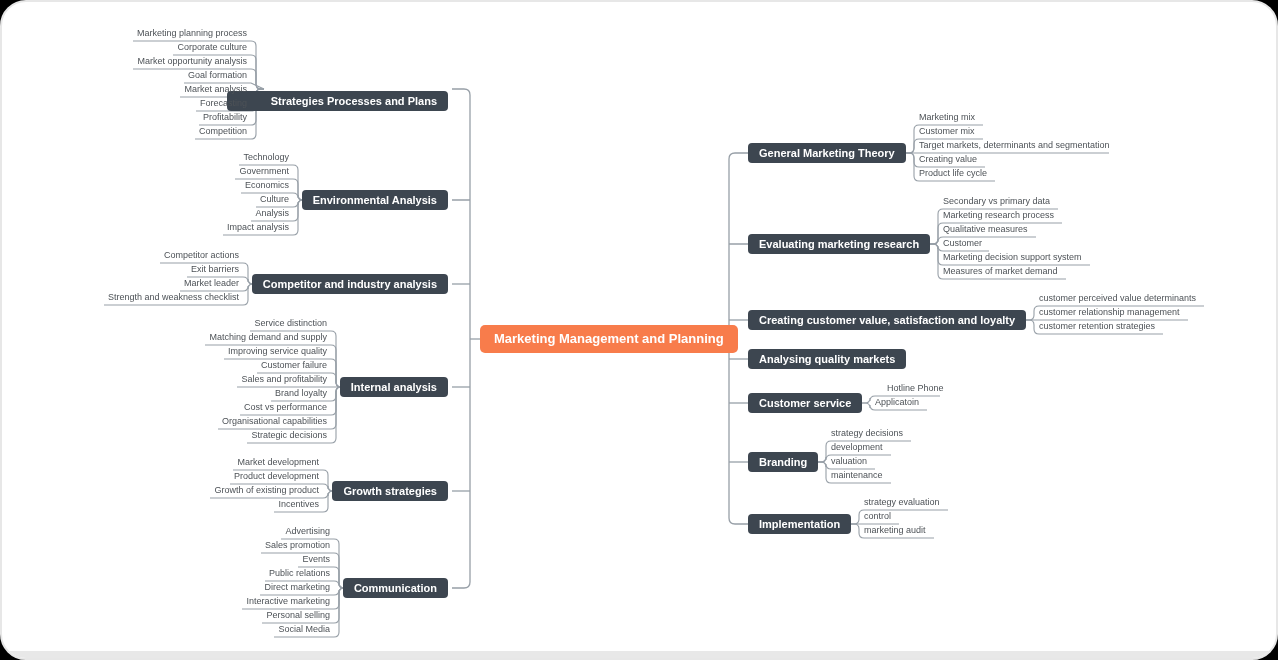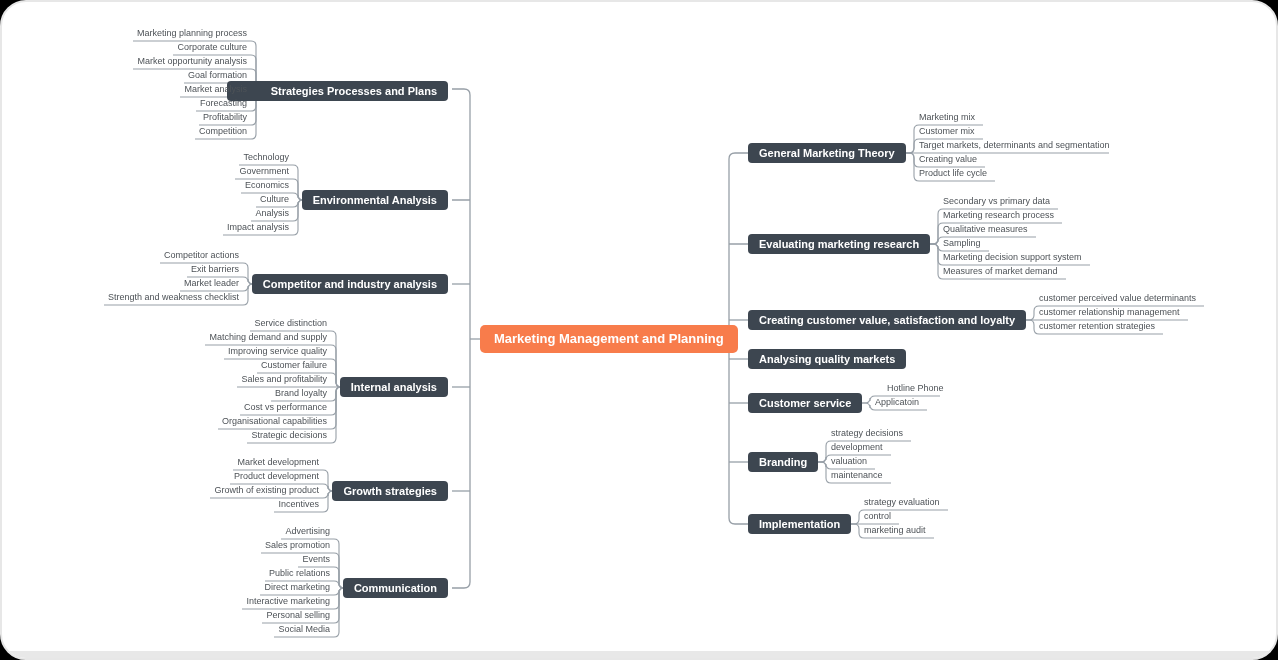--- a/index.html
+++ b/index.html
@@ -106,21 +106,21 @@
         <path d="M 468 489 H 450" fill="none" stroke="#979fa7" stroke-width="1.3"></path>
         <path d="M 736 337 H 727" fill="none" stroke="#979fa7" stroke-width="1.3"></path>
         <path d="M 746 151 H 733 Q 727 151 727 157 V 516 Q 727 522 733 522 H 746" fill="none" stroke="#979fa7" stroke-width="1.3"></path>
         <path d="M 727 242 H 746" fill="none" stroke="#979fa7" stroke-width="1.3"></path>
         <path d="M 727 318 H 746" fill="none" stroke="#979fa7" stroke-width="1.3"></path>
         <path d="M 727 357 H 746" fill="none" stroke="#979fa7" stroke-width="1.3"></path>
         <path d="M 727 401 H 746" fill="none" stroke="#979fa7" stroke-width="1.3"></path>
         <path d="M 727 460 H 746" fill="none" stroke="#979fa7" stroke-width="1.3"></path>
       </svg>
     <div class="root" style="left: 478px; top: 323px;">Marketing Management and Planning</div>
-  <div class="branch" style="top: 79px; right: 828px; padding-left: 44px;">Strategies Processes and Plans</div>
+  <div class="branch" style="top: 89px; right: 828px; padding-left: 44px;">Strategies Processes and Plans</div>
       <div class="child" style="top: 26px; right: 1026px;">Marketing planning process</div>
       <div class="child" style="top: 40px; right: 1026px;">Corporate culture</div>
       <div class="child" style="top: 54px; right: 1026px;">Market opportunity analysis</div>
       <div class="child" style="top: 68px; right: 1026px;">Goal formation</div>
       <div class="child" style="top: 82px; right: 1026px;">Market analysis</div>
       <div class="child" style="top: 96px; right: 1026px;">Forecasting</div>
       <div class="child" style="top: 110px; right: 1026px;">Profitability</div>
       <div class="child" style="top: 124px; right: 1026px;">Competition</div>
       <div class="branch" style="top: 188px; right: 828px;">Environmental Analysis</div>
       <div class="child" style="top: 150px; right: 984px;">Technology</div>
@@ -161,21 +161,21 @@
       <div class="branch" style="top: 141px; left: 746px;">General Marketing Theory</div>
       <div class="child" style="top: 110px; left: 914px;">Marketing mix</div>
       <div class="child" style="top: 124px; left: 914px;">Customer mix</div>
       <div class="child" style="top: 138px; left: 914px;">Target markets, determinants and segmentation</div>
       <div class="child" style="top: 152px; left: 914px;">Creating value</div>
       <div class="child" style="top: 166px; left: 914px;">Product life cycle</div>
       <div class="branch" style="top: 232px; left: 746px;">Evaluating marketing research</div>
       <div class="child" style="top: 194px; left: 938px;">Secondary vs primary data</div>
       <div class="child" style="top: 208px; left: 938px;">Marketing research process</div>
       <div class="child" style="top: 222px; left: 938px;">Qualitative measures</div>
-      <div class="child" style="top: 236px; left: 938px;">Sampling</div>
+      <div class="child" style="top: 236px; left: 938px;">Customer</div>
       <div class="child" style="top: 250px; left: 938px;">Marketing decision support system</div>
       <div class="child" style="top: 264px; left: 938px;">Measures of market demand</div>
       <div class="branch" style="top: 308px; left: 746px;">Creating customer value, satisfaction and loyalty</div>
       <div class="child" style="top: 291px; left: 1034px;">customer perceived value determinants</div>
       <div class="child" style="top: 305px; left: 1034px;">customer relationship management</div>
       <div class="child" style="top: 319px; left: 1034px;">customer retention strategies</div>
       <div class="branch" style="top: 347px; left: 746px;">Analysing quality markets</div>
       <div class="branch" style="top: 391px; left: 746px;">Customer service</div>
       <div class="child" style="top: 381px; left: 870px; margin-left: 12px;">Hotline Phone</div>
       <div class="child" style="top: 395px; left: 870px;">Applicatoin</div>

